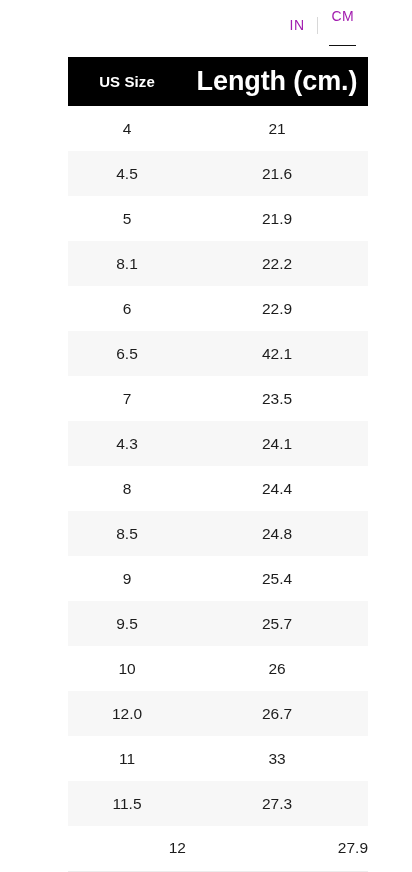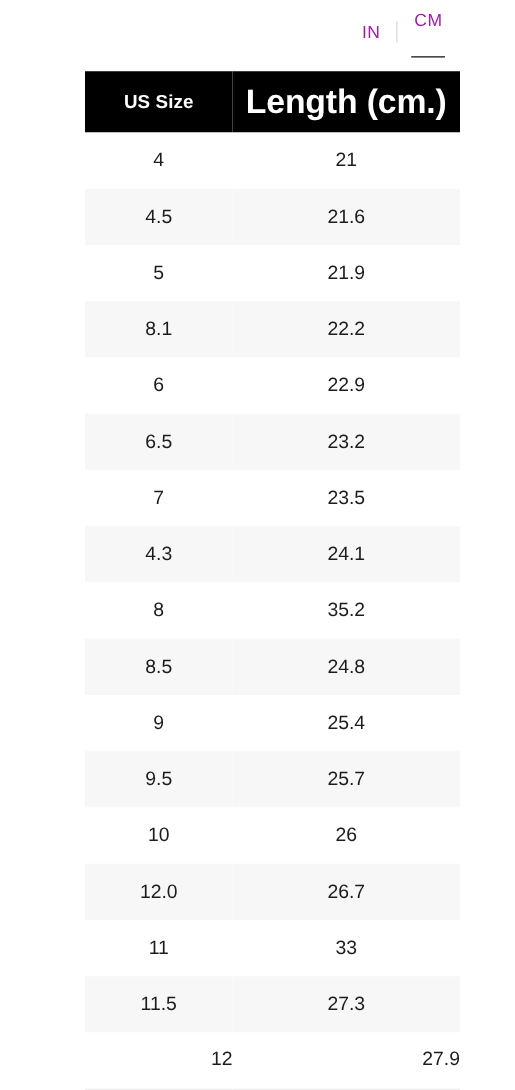--- a/index.html
+++ b/index.html
@@ -127,33 +127,33 @@
         <tr>
           <td>8.1</td>
           <td>22.2</td>
         </tr>
         <tr>
           <td>6</td>
           <td>22.9</td>
         </tr>
         <tr>
           <td>6.5</td>
-          <td>23.2</td>
+          <td>42.1</td>
         </tr>
         <tr>
           <td>7</td>
           <td>23.5</td>
         </tr>
         <tr>
           <td>4.3</td>
           <td>24.1</td>
         </tr>
         <tr>
           <td>8</td>
-          <td>35.2</td>
+          <td>24.4</td>
         </tr>
         <tr>
           <td>8.5</td>
           <td>24.8</td>
         </tr>
         <tr>
           <td>9</td>
           <td>25.4</td>
         </tr>
         <tr>

